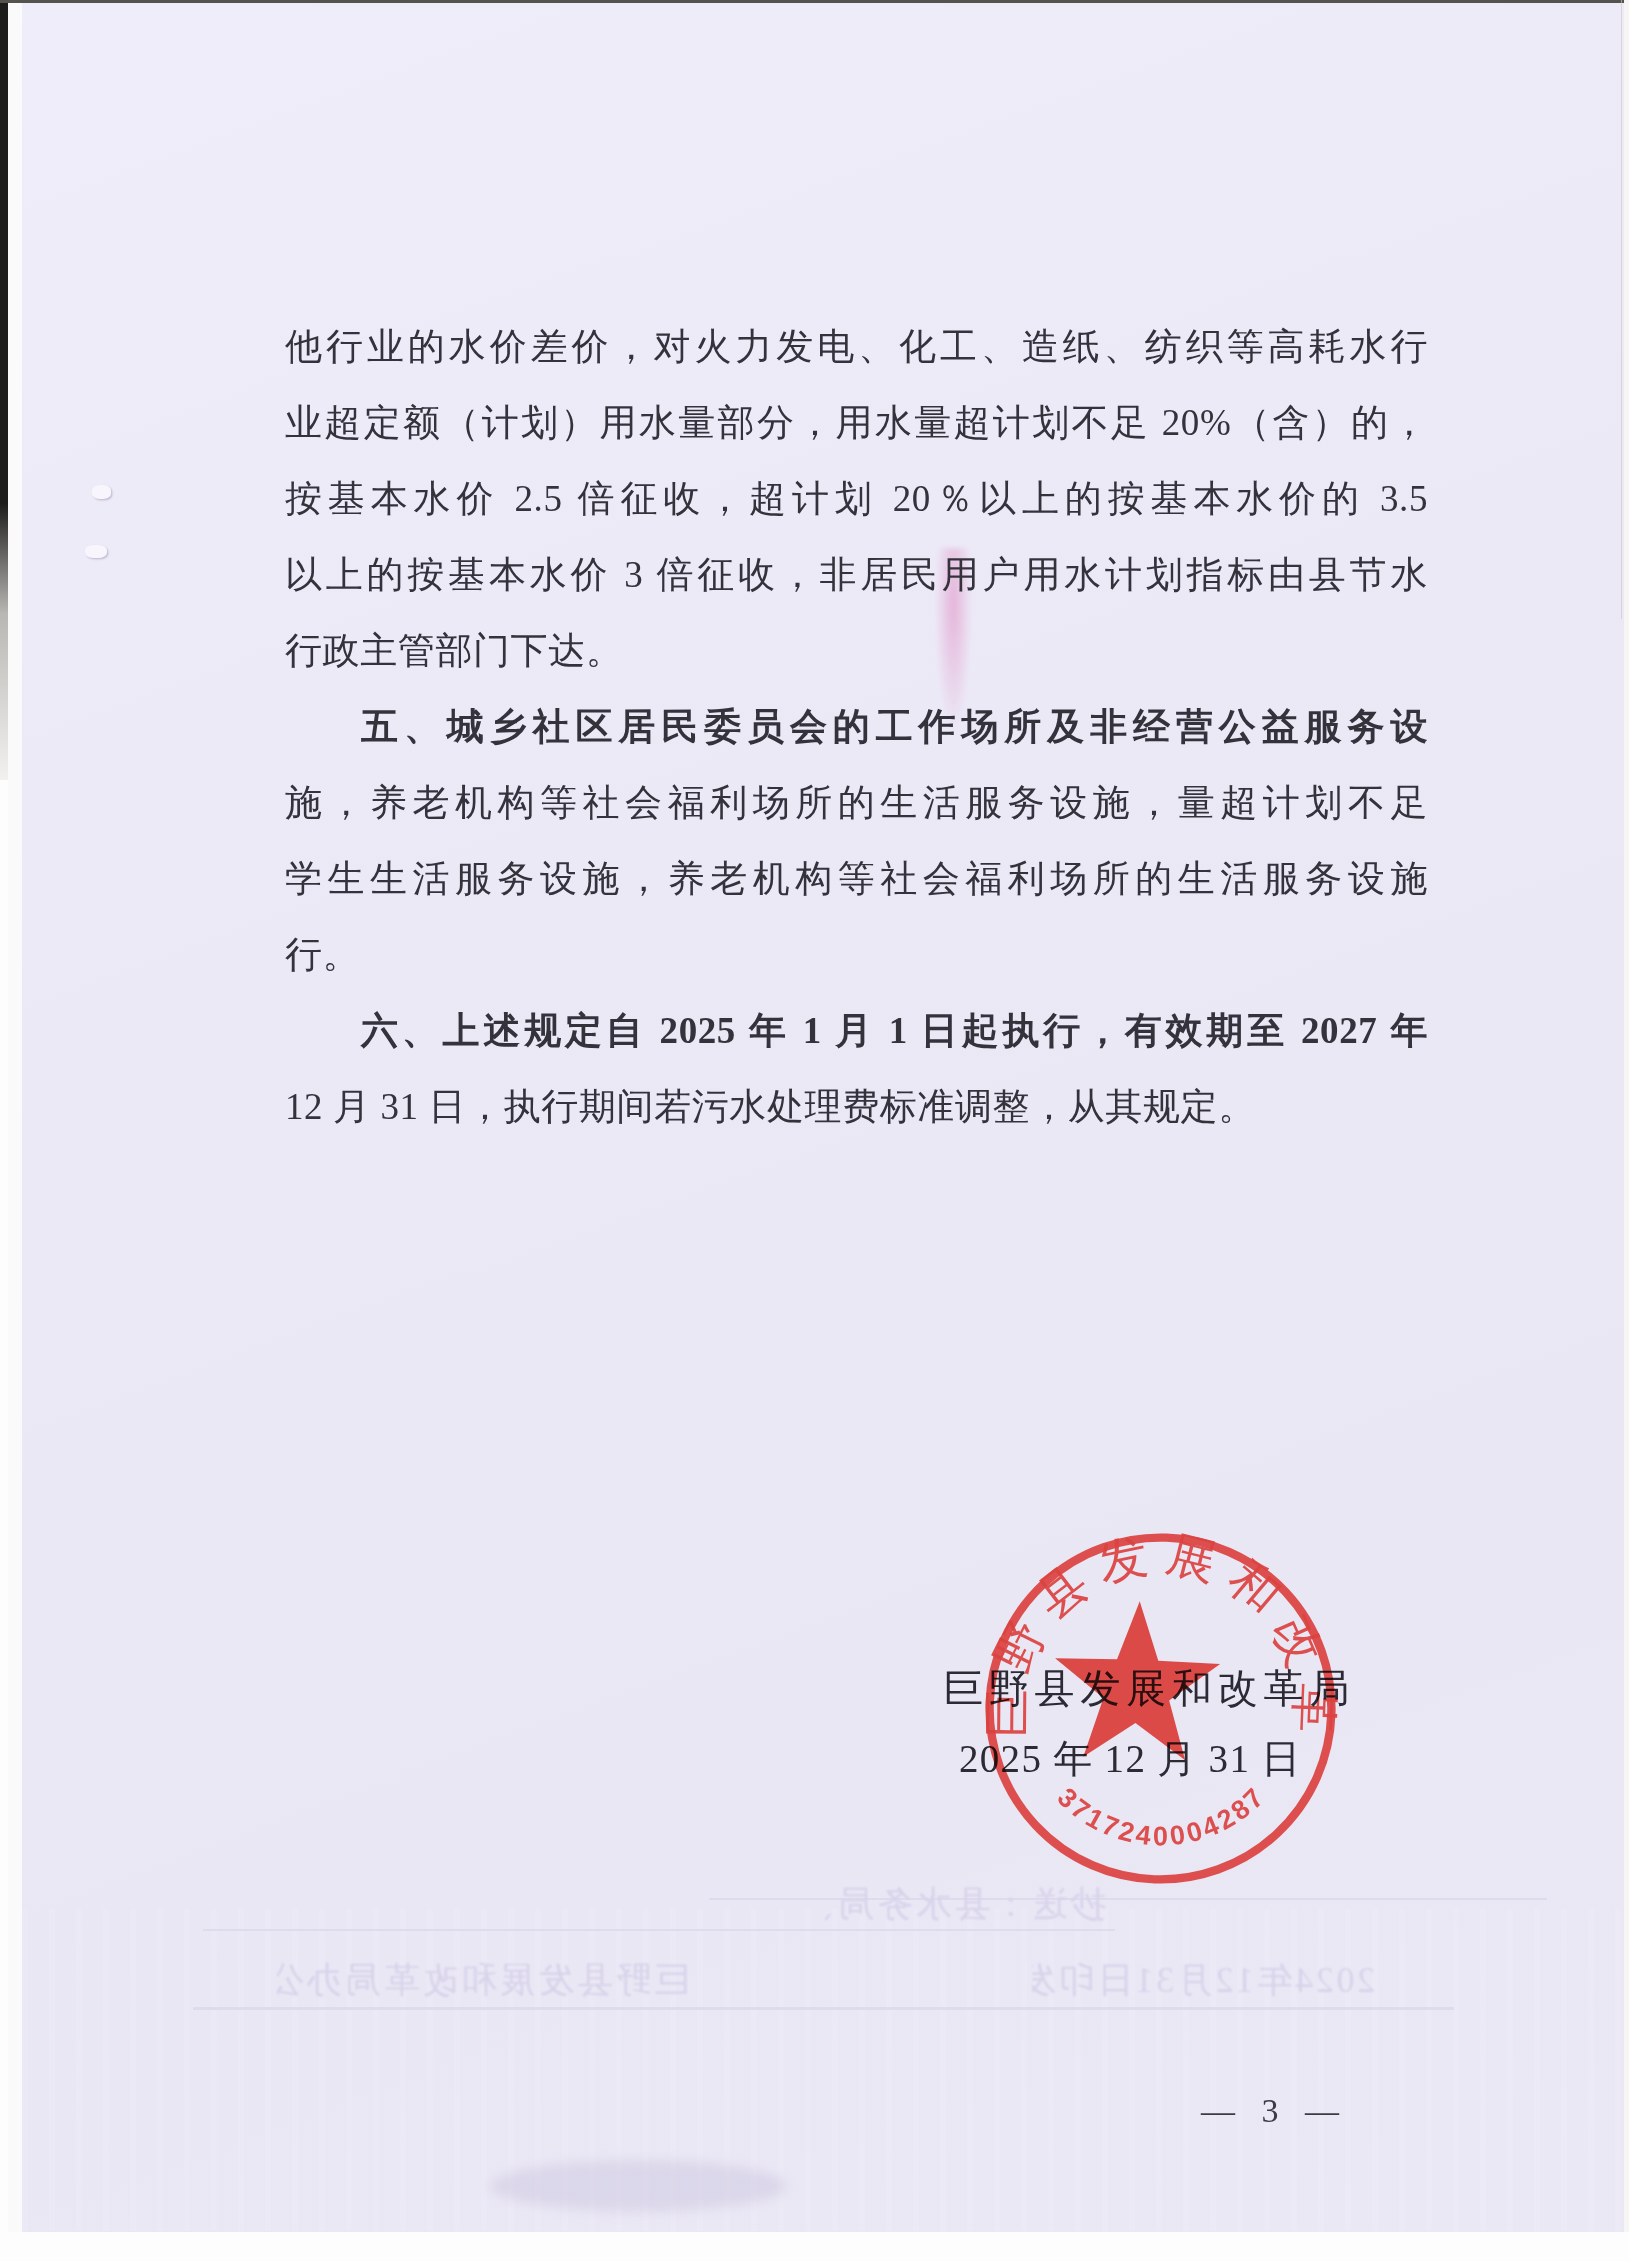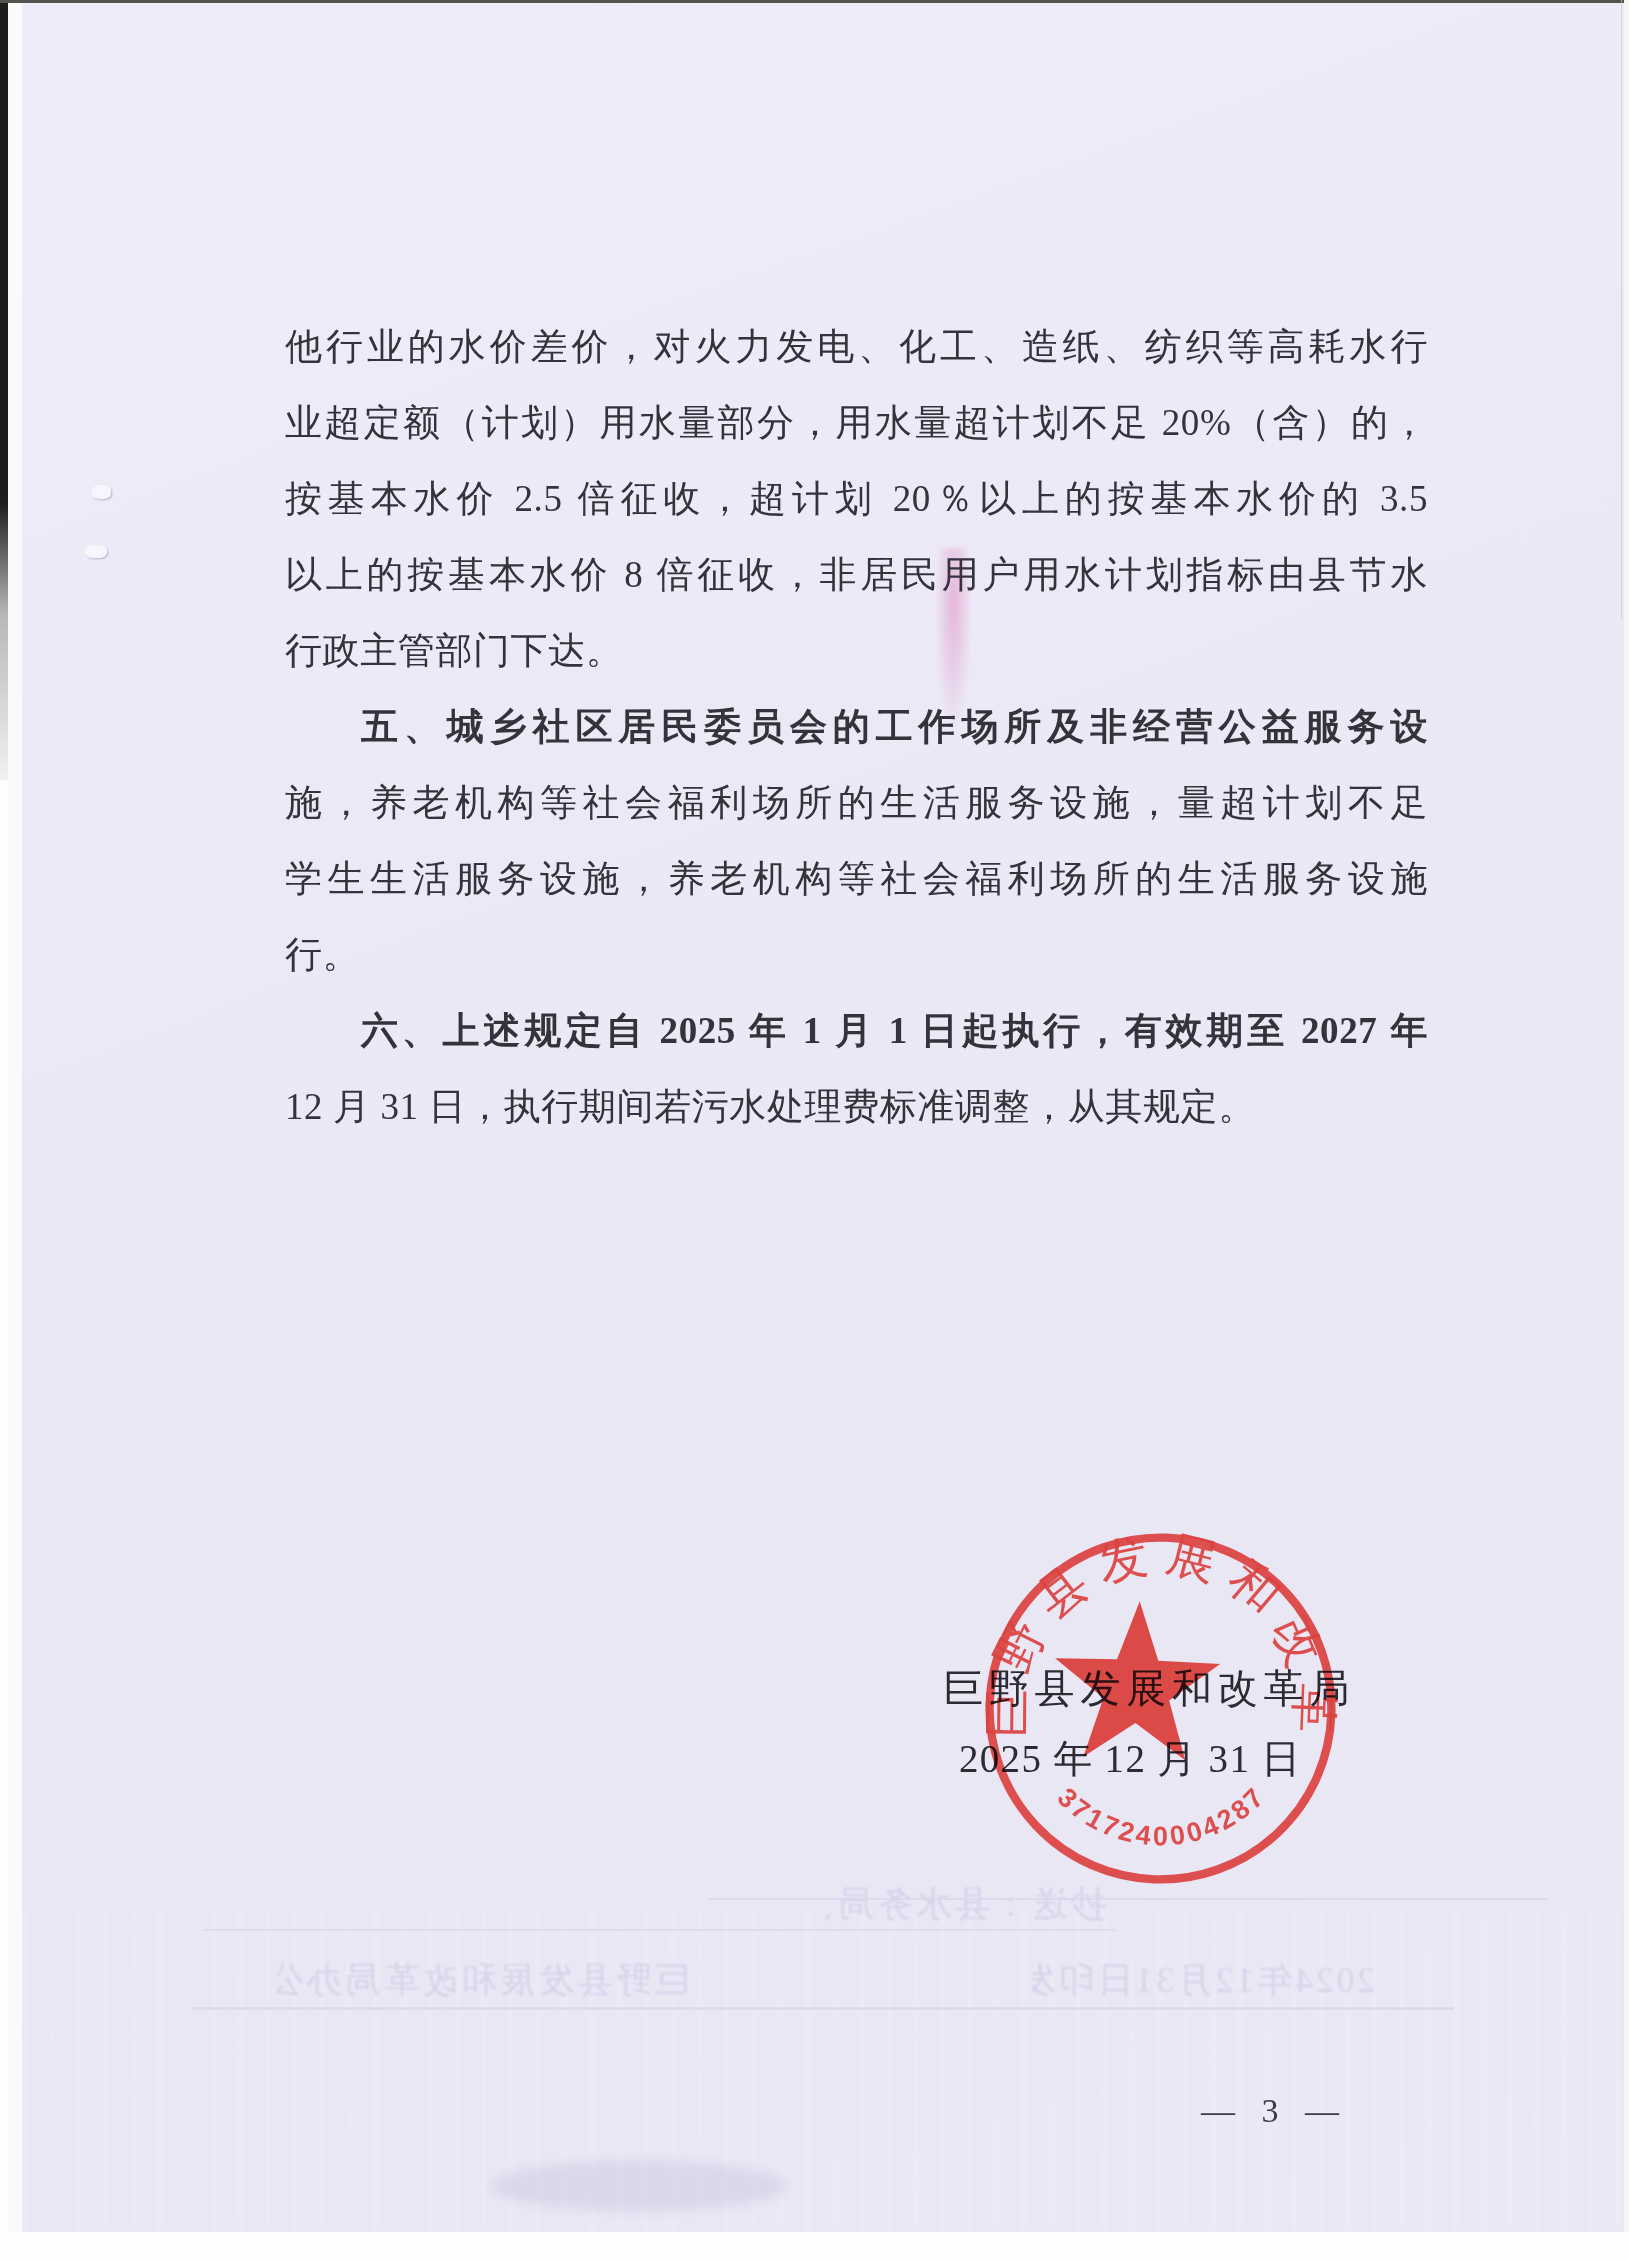--- a/index.html
+++ b/index.html
@@ -96,21 +96,21 @@
 <div class="edge-bottom-white"></div>
 
 <div class="dent" style="left:92px;top:485px;width:19.3px;height:14px;"></div>
 <div class="dent" style="left:85px;top:545px;width:22px;height:13px;"></div>
 <div class="pink-streak"></div>
 
 <div class="doc-text">
   <div class="tline just">他行业的水价差价，对火力发电、化工、造纸、纺织等高耗水行</div>
   <div class="tline just">业超定额（计划）用水量部分，用水量超计划不足 20%（含）的，</div>
   <div class="tline just">按基本水价 2.5 倍征收，超计划 20％以上的按基本水价的 3.5</div>
-  <div class="tline just">以上的按基本水价 8 倍征收，非居民用户用水计划指标由县节水</div>
+  <div class="tline just">以上的按基本水价 3 倍征收，非居民用户用水计划指标由县节水</div>
   <div class="tline">行政主管部门下达。</div>
   <div class="tline just indent">五、城乡社区居民委员会的工作场所及非经营公益服务设</div>
   <div class="tline just">施，养老机构等社会福利场所的生活服务设施，量超计划不足</div>
   <div class="tline just">学生生活服务设施，养老机构等社会福利场所的生活服务设施</div>
   <div class="tline">行。</div>
   <div class="tline just indent">六、上述规定自 2025 年 1 月 1 日起执行，有效期至 2027 年</div>
   <div class="tline">12 月 31 日，执行期间若污水处理费标准调整，从其规定。</div>
 </div>
 
 <div class="sig-org">巨野县发展和改革局</div>

